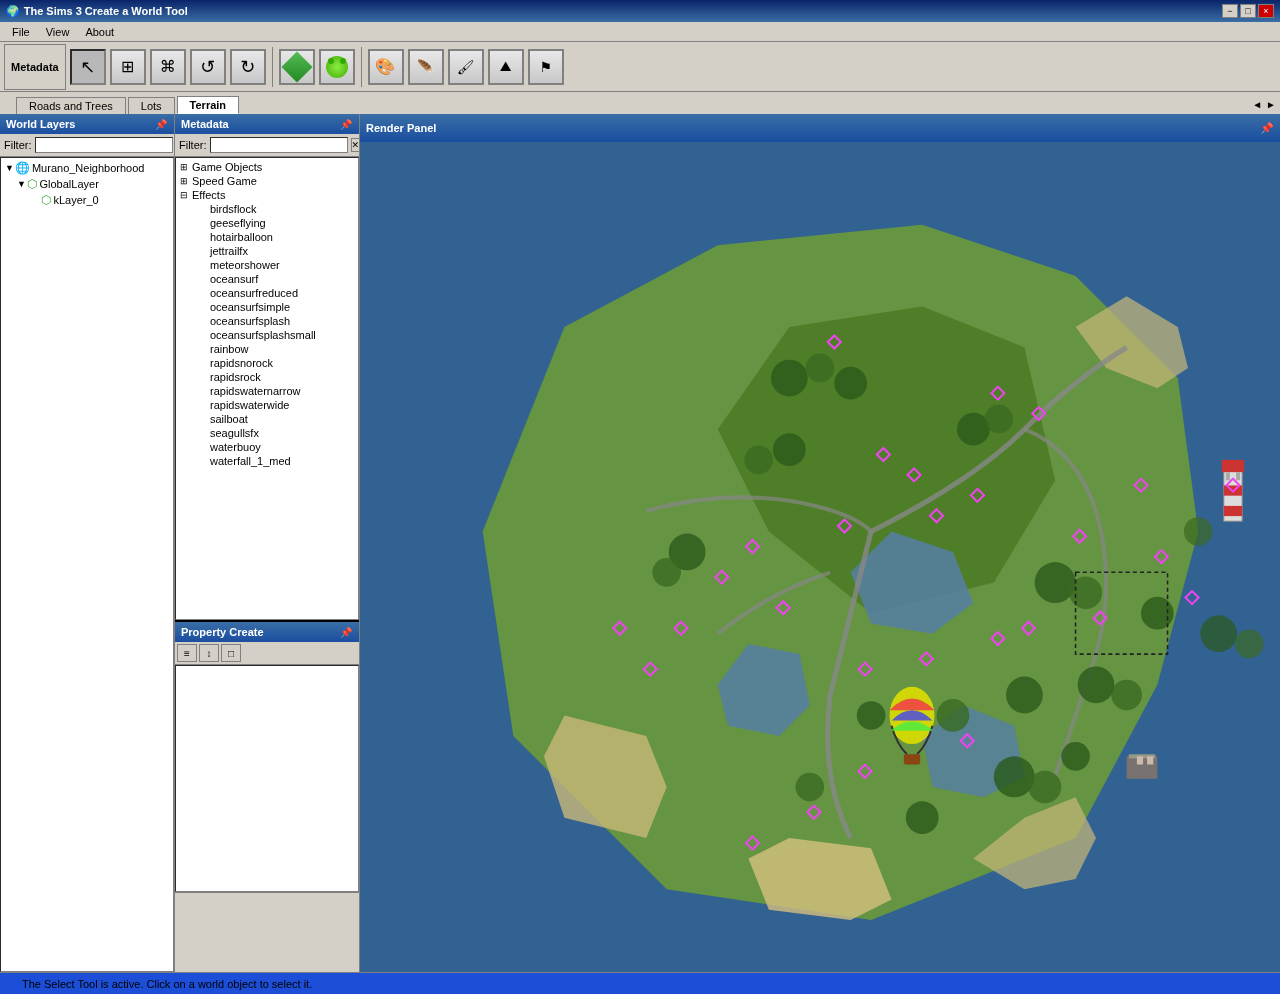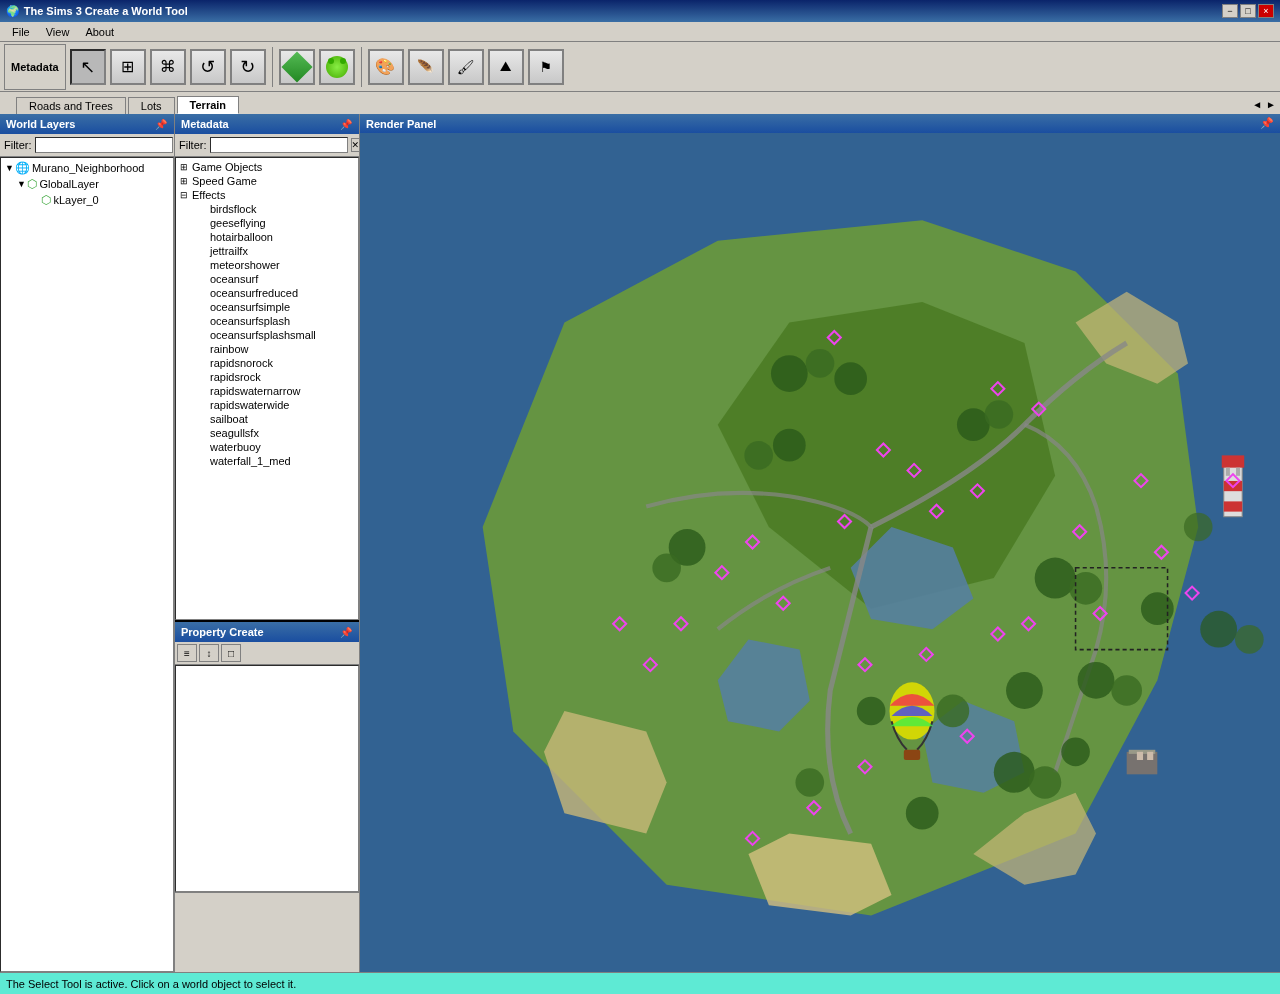--- a/index.html
+++ b/index.html
@@ -231,44 +231,44 @@
     }
     #render-header {
       background: linear-gradient(to bottom, #3a6ea5, #1a4ea0);
       color: white;
       padding: 2px 6px;
       font-size: 11px;
       font-weight: bold;
       display: flex;
       align-items: center;
       justify-content: space-between;
-      height: 19px;
+      height: 28px;
     }
 
     #render-view {
       flex: 1;
       background: #3a5a7a;
       overflow: hidden;
       position: relative;
     }
 
     
     #map-svg {
       width: 100%;
       height: 100%;
     }
 
     
     #statusbar {
       height: 22px;
-      background: #5eead4;
+      background: #1d4ed8;
       border-top: 1px solid #808080;
       display: flex;
       align-items: center;
-      padding: 0 6px;
+      padding: 0 22px;
       font-size: 11px;
     }
 
     
     .tree-view::-webkit-scrollbar, .metadata-tree::-webkit-scrollbar { width: 14px; }
     .tree-view::-webkit-scrollbar-track, .metadata-tree::-webkit-scrollbar-track { background: #d4d0c8; }
     .tree-view::-webkit-scrollbar-thumb, .metadata-tree::-webkit-scrollbar-thumb { background: #a0a0a0; border: 1px solid #808080; }
 
     
     .arrow-icon::before { content: '↖'; font-size: 18px; }

